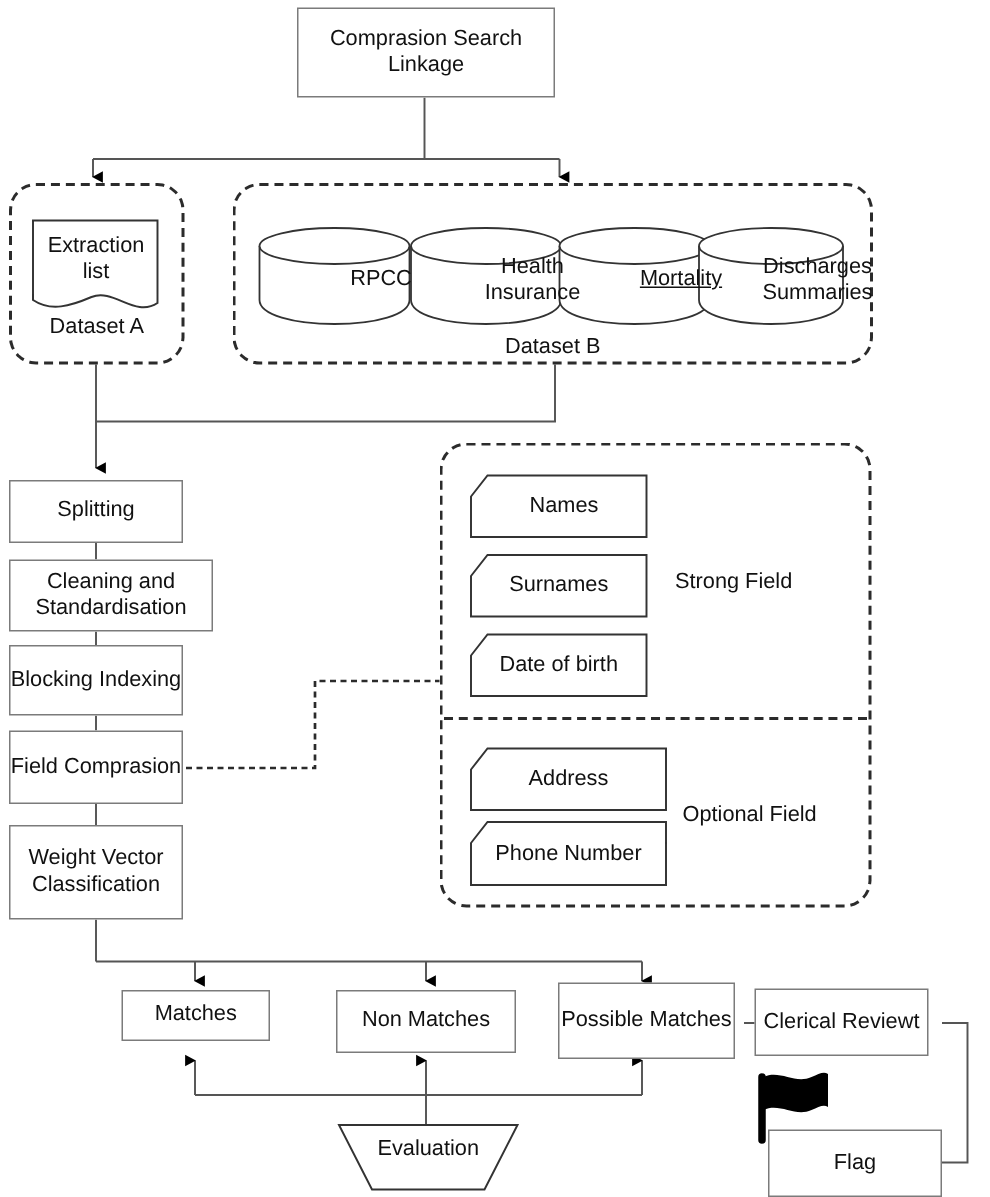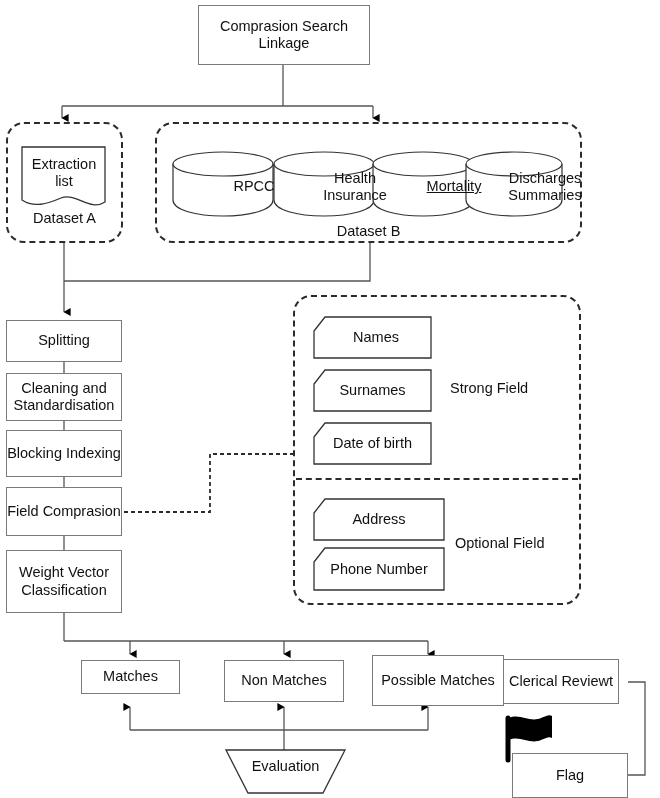--- a/index.html
+++ b/index.html
@@ -133,21 +133,21 @@
   <div class="cyl-label" style="left:468px;top:170px;width:92px;">
     <span>Discharges Summaries</span>
   </div>
   <div class="label-free" style="left:155px;top:223px;width:427px;text-align:center;">
     <span>Dataset B</span>
   </div>
 
   <div class="node box" style="left:6px;top:320px;width:116px;height:42px;">
     <span>Splitting</span>
   </div>
-  <div class="node box" style="left:6px;top:373px;width:116px;height:48px;padding:0 0;">
+  <div class="node box" style="left:6px;top:373px;width:136px;height:48px;padding:0 0;">
     <span>Cleaning and Standardisation</span>
   </div>
   <div class="node box" style="left:6px;top:430px;width:116px;height:47px;">
     <span>Blocking Indexing</span>
   </div>
   <div class="node box" style="left:6px;top:550px;width:116px;height:63px;">
     <span>Weight  Vector Classification</span>
   </div>
   <div class="node box" style="left:6px;top:487px;width:116px;height:49px;">
     <span>Field Comprasion</span>
@@ -178,21 +178,21 @@
   <div class="label-free" style="left:455px;top:535px;width:90px;">
     <span>Optional Field</span>
   </div>
 
   <div class="node box" style="left:81px;top:660px;width:99px;height:34px;">
     <span>Matches</span>
   </div>
   <div class="node box" style="left:224px;top:660px;width:120px;height:42px;">
     <span>Non Matches</span>
   </div>
-  <div class="node box" style="left:372px;top:655px;width:132px;height:51px;">
+  <div class="node box" style="left:372px;top:655px;width:118px;height:51px;">
     <span>Possible Matches</span>
   </div>
   <div class="node box" style="left:503px;top:659px;width:116px;height:45px;">
     <span>Clerical Reviewt</span>
   </div>
 
   <div class="shape-text" style="left:226px;top:752px;width:119px;height:29px;">
     <span>Evaluation</span>
   </div>
 

